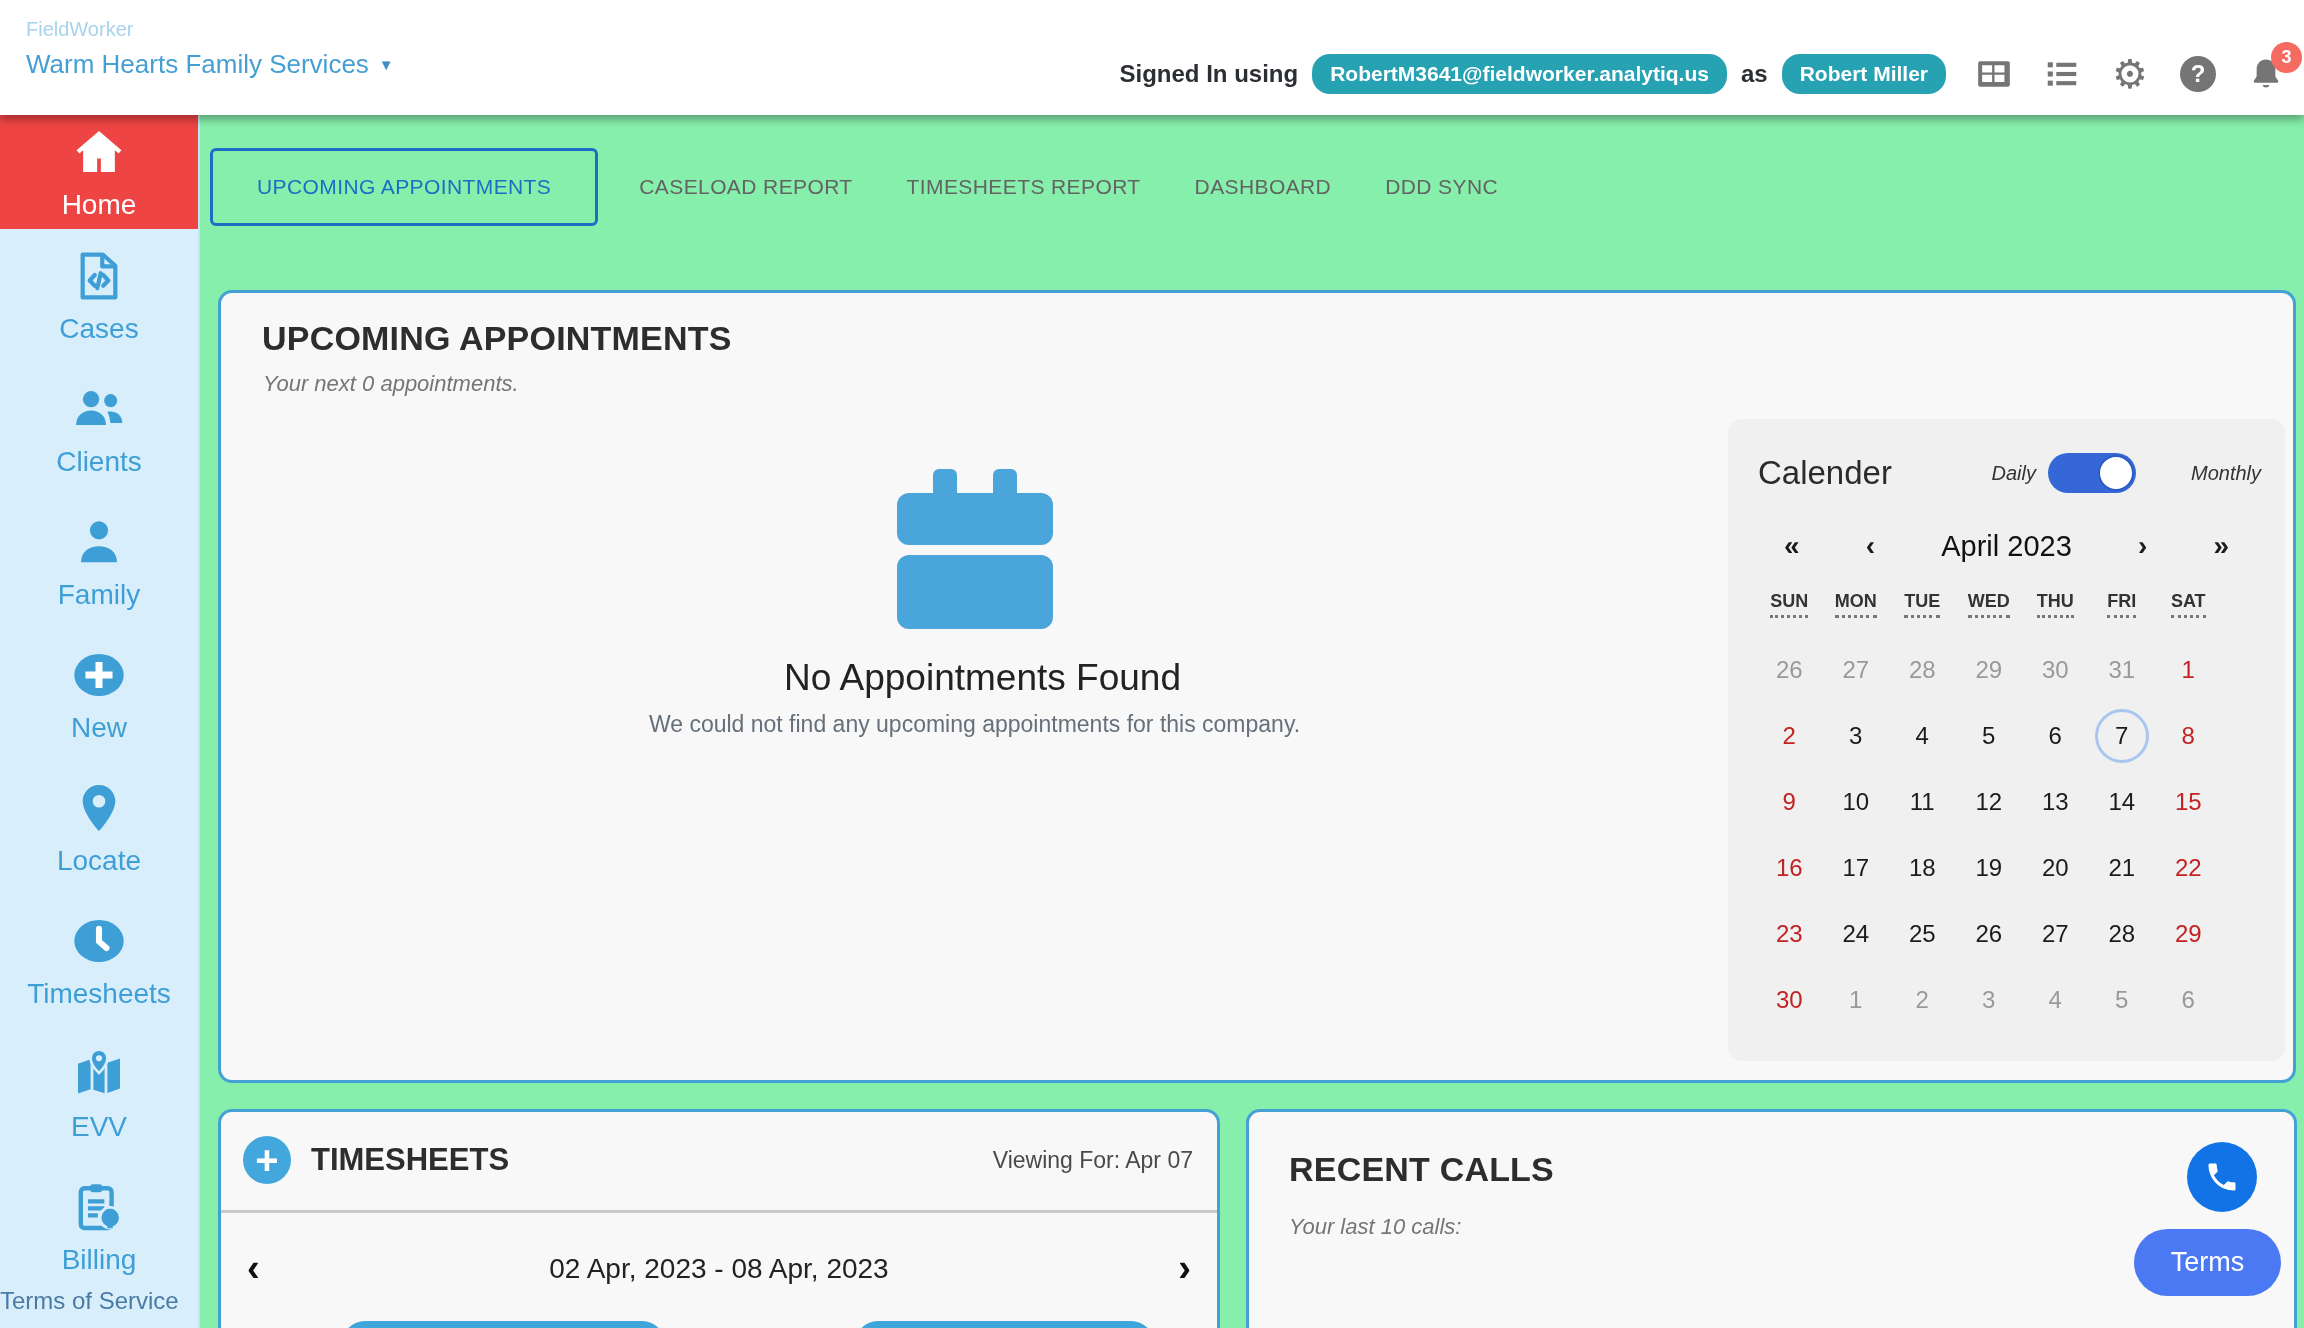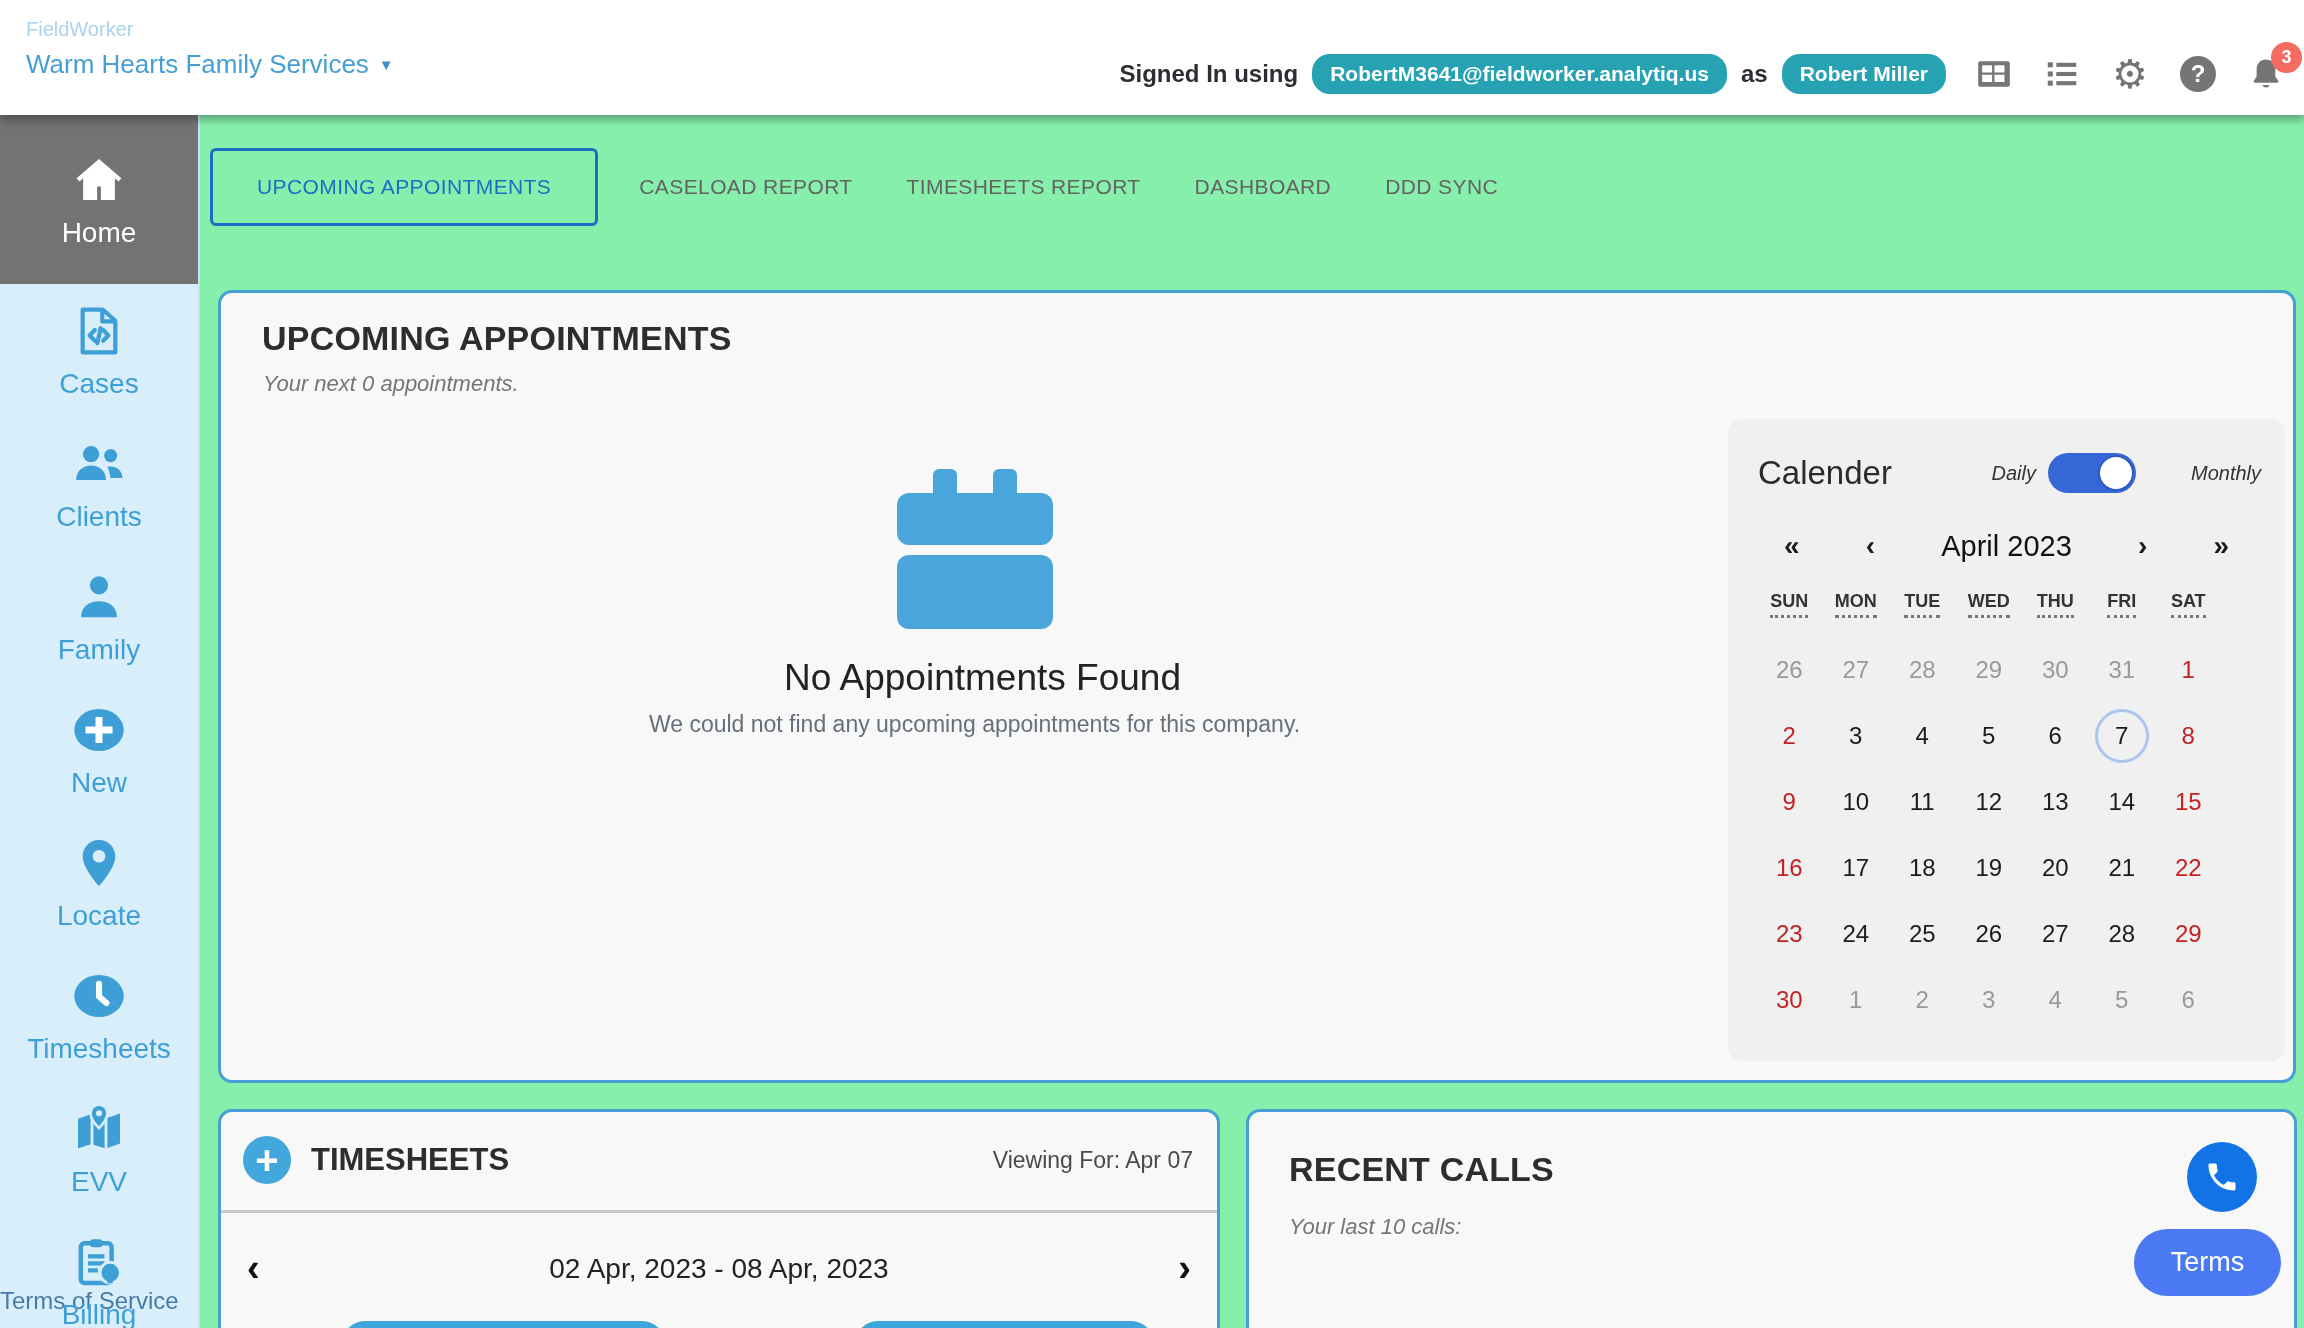--- a/index.html
+++ b/index.html
@@ -26,21 +26,21 @@
                  font-size:24px; font-weight:bold; display:flex; align-items:center; justify-content:center; }
   .bell-badge { position:absolute; top:-12px; right:-16px; width:31px; height:31px; border-radius:50%;
                 background:#f56b62; color:#fff; font-size:18px; font-weight:bold;
                 display:flex; align-items:center; justify-content:center; }
 
   
   .sidebar { position:absolute; left:0; top:115px; width:200px; height:1213px;
              background:#d9eefb; border-right:2px solid #c4e3f6; z-index:1; }
   .side-item { height:133px; display:flex; flex-direction:column; align-items:center;
                justify-content:center; gap:8px; color:#3d9fd6; cursor:pointer; position:relative; z-index:2; }
-  .side-item.active { height:169px; background:#737373; color:#ffffff; }
+  .side-item.active { height:114px; background:#ef4444; color:#ffffff; }
   .side-icon { width:58px; height:58px; display:flex; align-items:center; justify-content:center; }
   .side-icon svg { width:56px; height:56px; }
   .side-label { font-size:28px; }
   .terms-link { position:absolute; left:0; top:1172px; width:100%; text-align:left;
                 font-size:24px; color:#4a7ba6; z-index:1; cursor:pointer; }
 
   
   .main { position:absolute; left:200px; top:115px; width:2104px; height:1213px; background:#86efac; }
 
   

